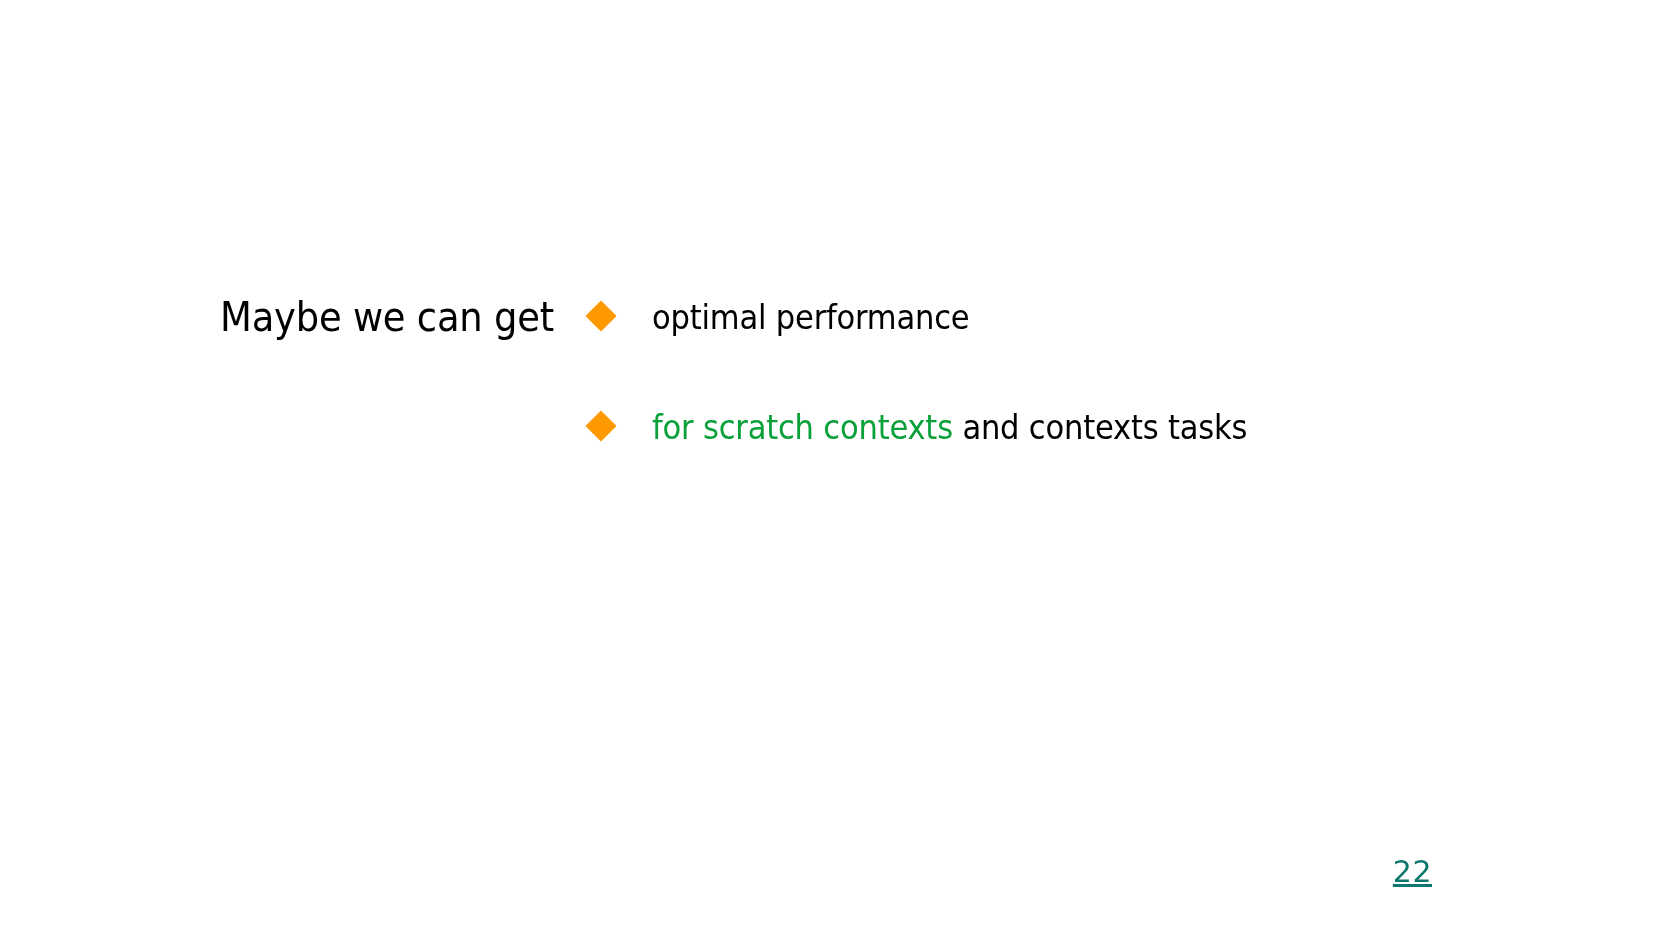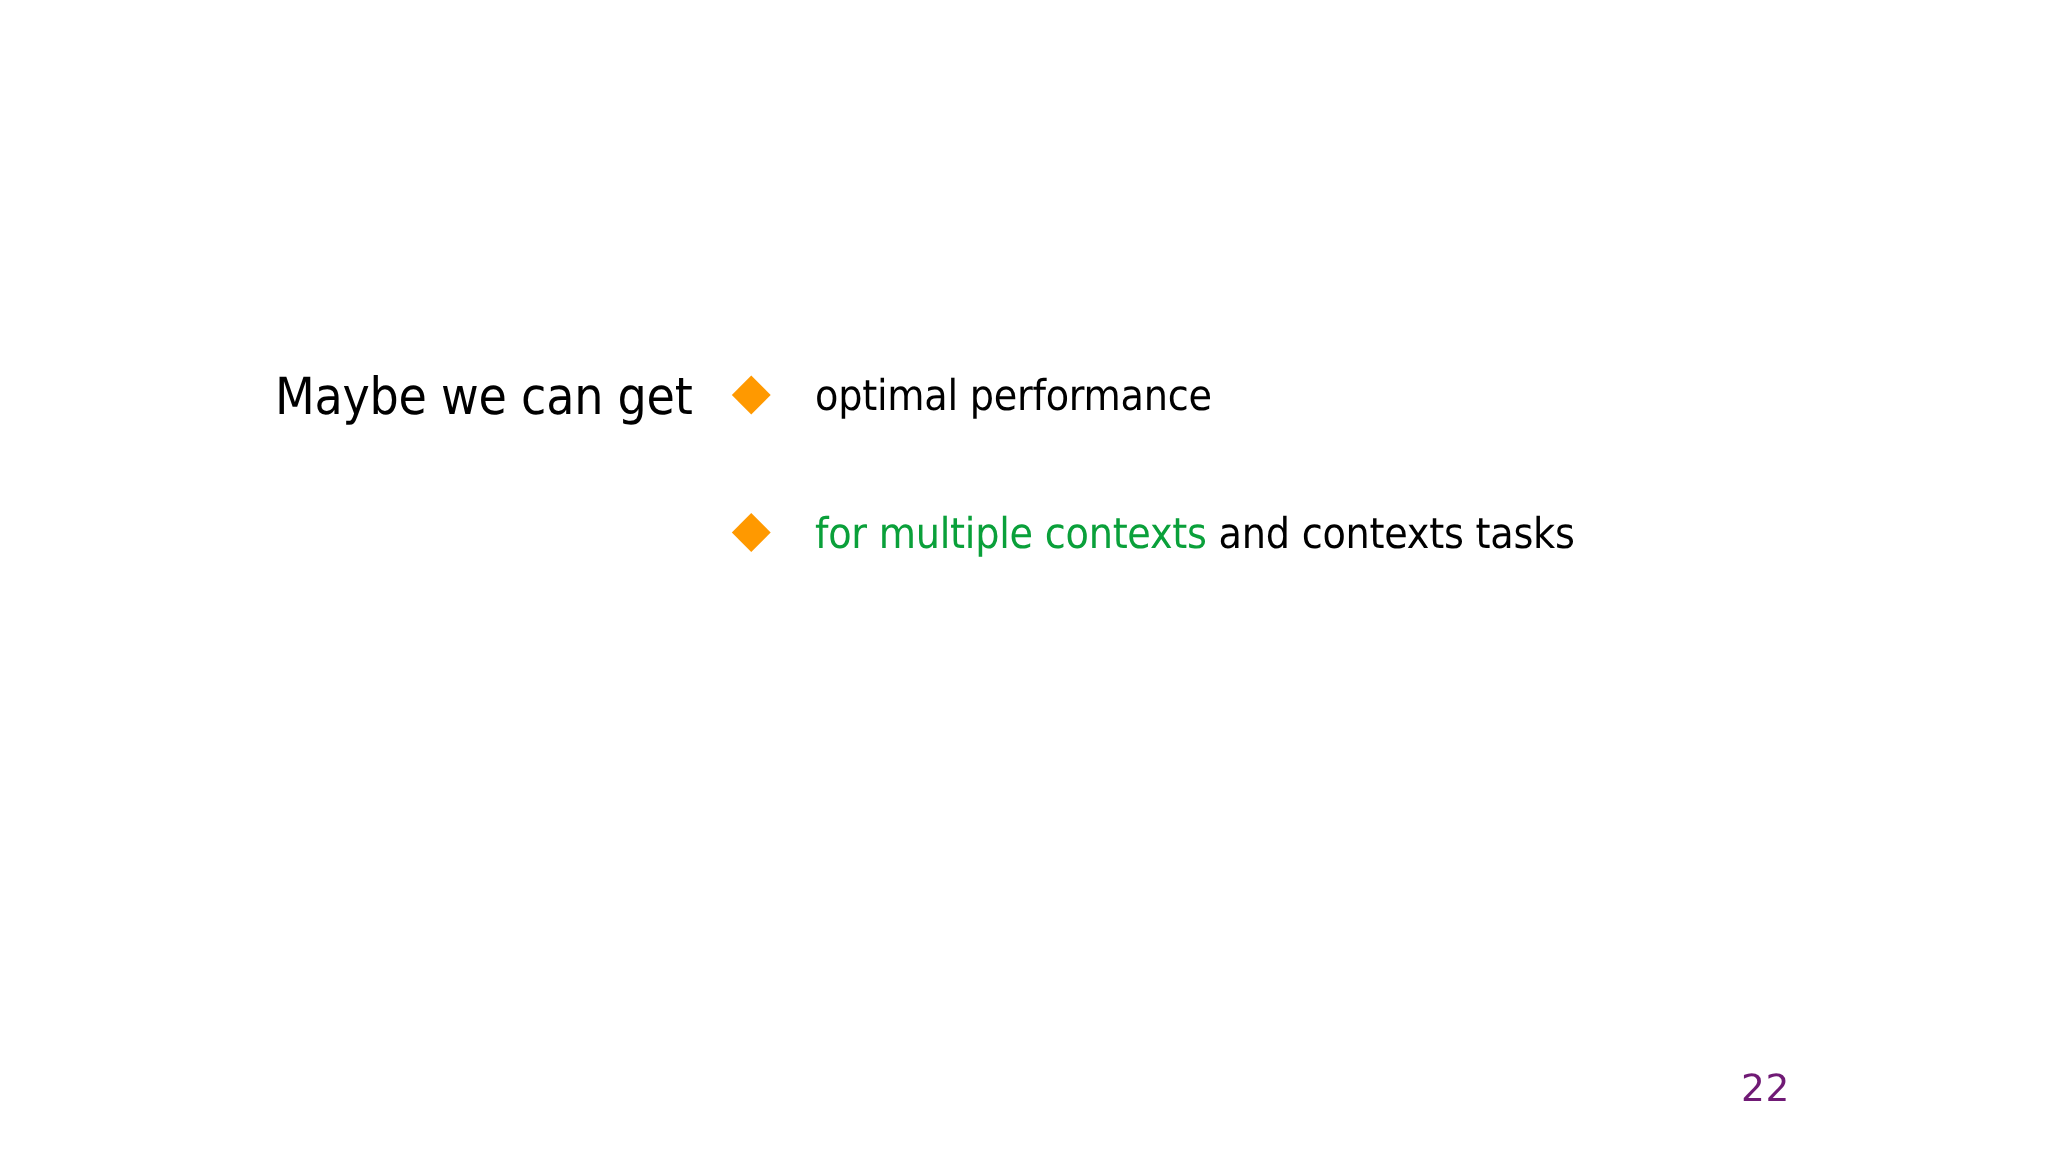--- a/index.html
+++ b/index.html
@@ -94,43 +94,44 @@
     padding-left: 14px;
   }
 
   
   .page-number {
     position: absolute;
     right: 68px;
     bottom: 42px;
     font-size: 30px;
     line-height: 34px;
-    color: #701a75;
+    color: #0f766e;
     letter-spacing: 0.5px;
+    text-decoration: underline;
   }
 </style>
 </head>
 <body>
 
 <div id="slide">
 
   <div class="content-area">
 
     <div class="lead-in">Maybe we can get</div>
 
     <ul class="bullet-list">
 
       <li class="bullet-row">
         <span class="bullet-marker"></span>
         <span class="bullet-text"><span>optimal performance</span></span>
       </li>
 
       <li class="bullet-row">
         <span class="bullet-marker"></span>
-        <span class="bullet-text"><span class="hl-green">for multiple contexts</span><span> and contexts tasks</span></span>
+        <span class="bullet-text"><span class="hl-green">for scratch contexts</span><span> and contexts tasks</span></span>
       </li>
 
 
     </ul>
 
   </div>
 
   <div class="page-number">22</div>
 
 </div>

